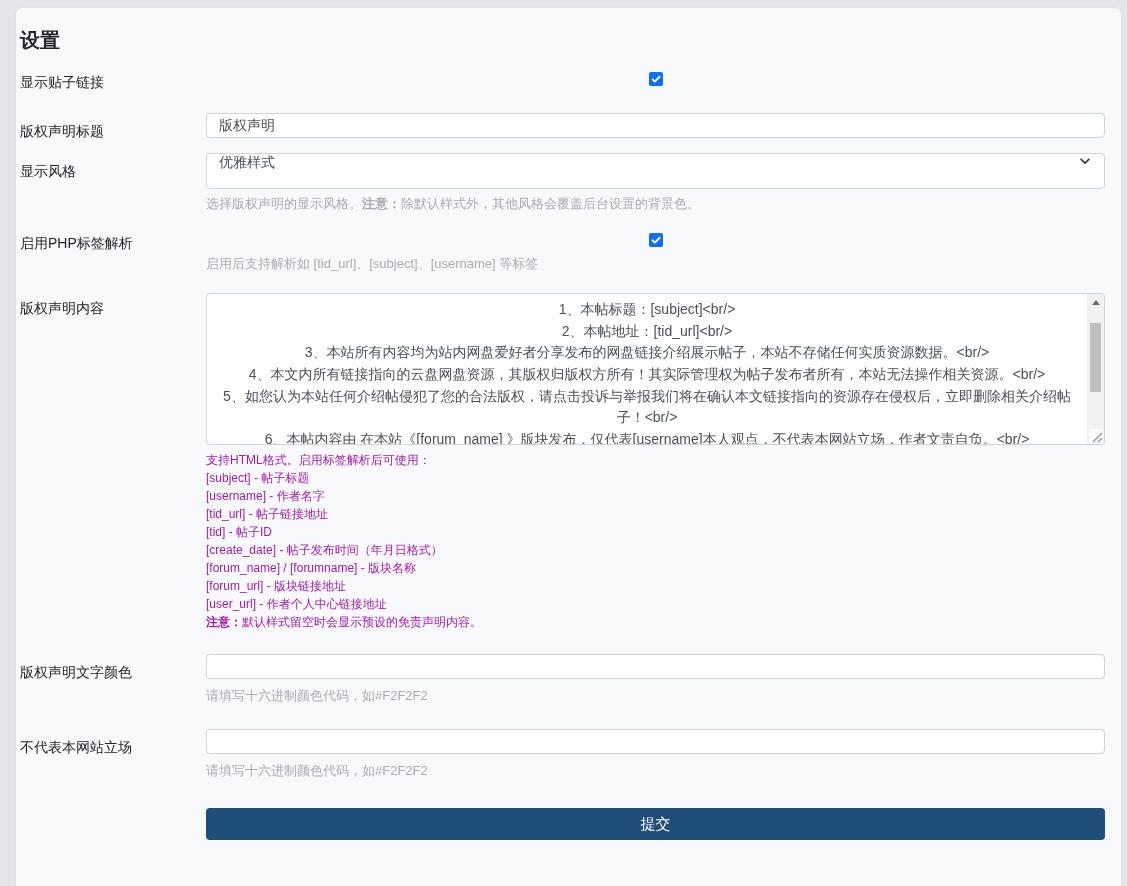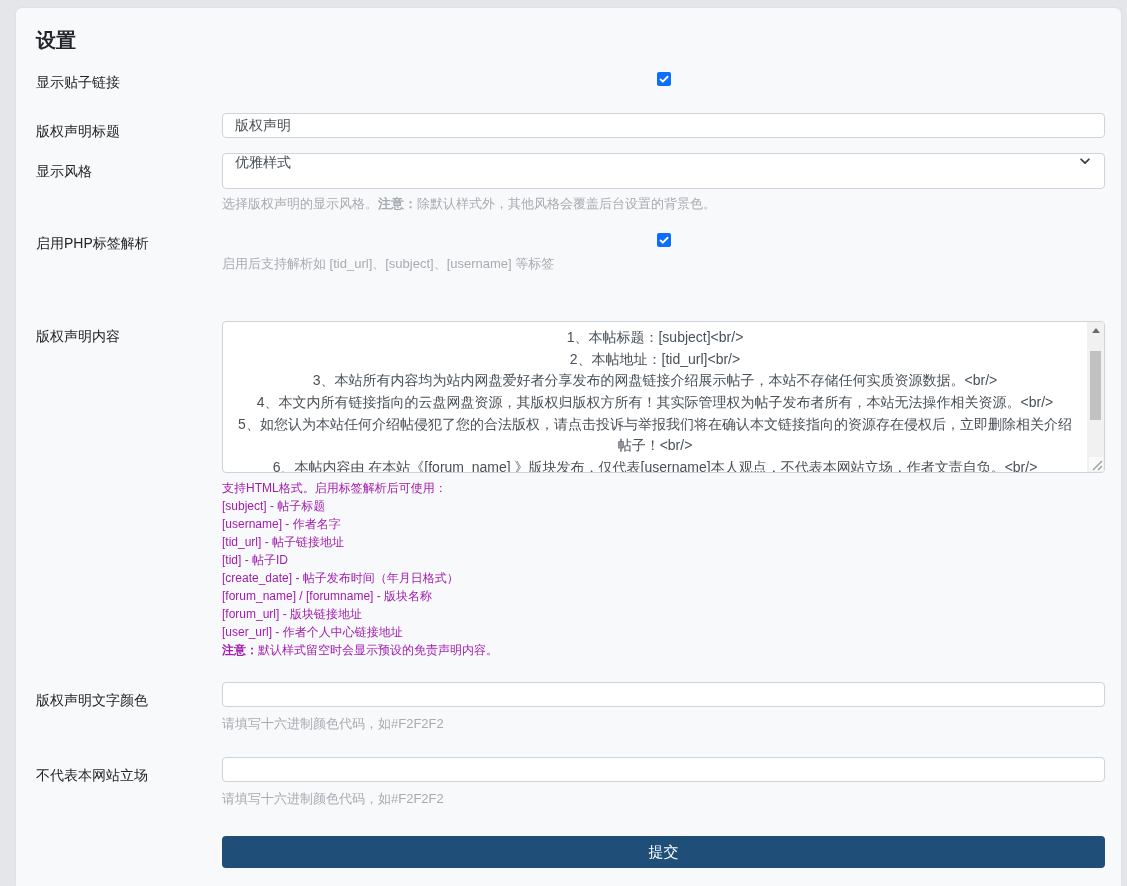--- a/index.html
+++ b/index.html
@@ -8,21 +8,21 @@
     font-family: "Liberation Sans", "DejaVu Sans", sans-serif;
     background: var(--page-bg, #e4e6e9);
     color:#212529;
     font-size:14px;
   }
   .card {
     position:absolute; left:16px; top:8px; right:6px; bottom:0;
     background: var(--card-bg, #f8f9fa);
     border-radius:6px 6px 0 0;
     box-shadow:0 0 2px rgba(0,0,0,.08);
-    padding:22px 16px 0 20px;
+    padding:22px 16px 0 4px;
     overflow:hidden;
   }
   .page-title { font-size:20px; font-weight:600; line-height:20px; margin-bottom:22px; }
   .form-row { display:flex; align-items:flex-start; }
   .col-label { width:186px; flex:0 0 186px; line-height:20px; color:#212529; }
   .col-label.pad { padding-top:8px; }
   .col-control { flex:1; min-width:0; }
 
   .text-input {
     width:100%; height:25px; background:#fff;
@@ -75,21 +75,21 @@
     background: var(--submit-bg, #1f4e79);
     color:#fff; font-size:15px; font-family:inherit;
     display:flex; align-items:center; justify-content:center;
     cursor:pointer;
   }
 
   
   .mb-21 { margin-bottom:21px; }
   .mb-12 { margin-bottom:12px; }
   .mb-20 { margin-bottom:20px; }
-  .mb-32 { margin-bottom:48px; }
+  .mb-32 { margin-bottom:20px; }
   .mb-23 { margin-bottom:23px; }
   .mb-24 { margin-bottom:24px; }
   .mb-28 { margin-bottom:28px; }
 </style>
 </head>
 <body>
 
 <div class="card">
 
   <h1 class="page-title">设置</h1>

